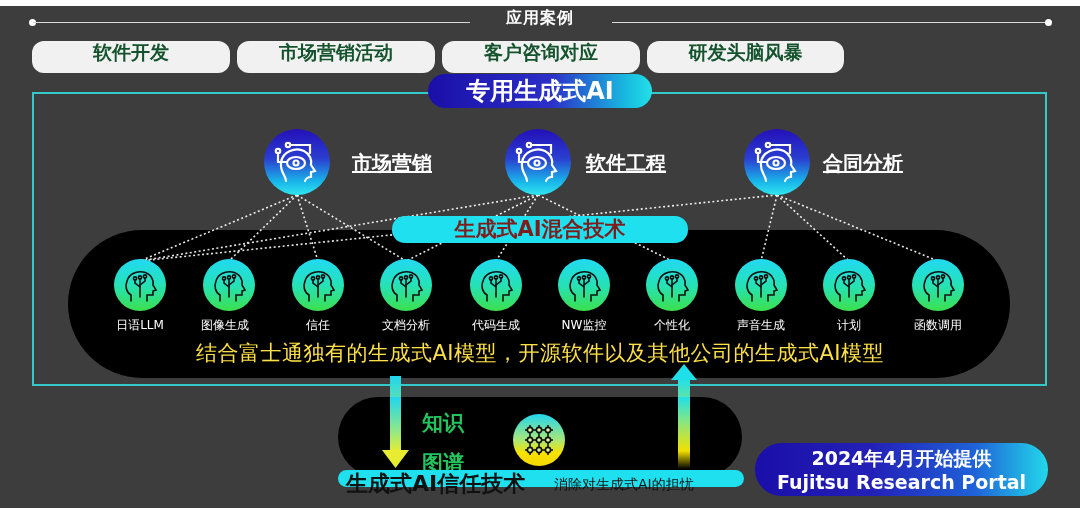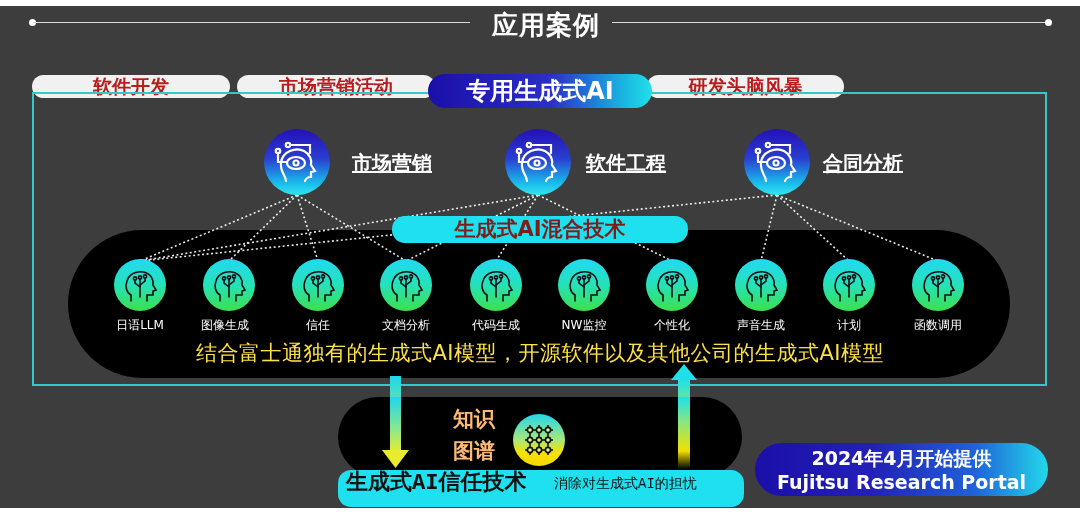--- a/index.html
+++ b/index.html
@@ -1,46 +1,46 @@
 <!DOCTYPE html>
 <html><head>
 <meta charset="utf-8">
 <style>
   html, body { margin:0; padding:0; }
   body { width:1080px; height:514px; background:#ffffff; position:relative; overflow:hidden;
          font-family:"DejaVu Sans","Liberation Sans",sans-serif; }
   .canvas { position:absolute; left:0; top:6px; width:1080px; height:502px; background:#3d3d3d; }
   .topline { position:absolute; height:1px; background:#d9d9d9; top:16px; }
   .dot { position:absolute; width:7px; height:7px; border-radius:50%; background:#ffffff; top:13px; }
-  .section-title { position:absolute; top:2px; left:480px; width:120px; text-align:right; color:#ffffff;
-                   font-weight:bold; font-size:26px; letter-spacing:1px; }
-  .case-pill { position:absolute; top:35px; height:23px; border-radius:12px; background:#f1f1f1;
-               color:#b91c1c; font-weight:bold; font-size:19px; line-height:23px; text-align:center;margin-top:34px; }
+  .section-title { position:absolute; top:2px; left:480px; width:120px; text-align:center; color:#ffffff;
+                   font-weight:bold; font-size:16px; letter-spacing:1px; }
+  .case-pill { position:absolute; top:35px; height:32px; border-radius:12px; background:#f1f1f1;
+               color:#14532d; font-weight:bold; font-size:19px; line-height:23px; text-align:center; }
   .frame { position:absolute; left:32px; top:86px; width:1015px; height:294px; border:2px solid #33c9c9; box-sizing:border-box; }
   .header-pill { position:absolute; left:428px; top:68px; width:224px; height:34px; border-radius:17px;
                  background:linear-gradient(90deg,#1a0fa8 0%,#2b2fc8 55%,#18b8e0 88%,#22e0e8 100%);
                  color:#ffffff; font-weight:bold; font-size:24px; line-height:34px; text-align:center; }
   .big-circle { position:absolute; width:66px; height:66px; border-radius:50%;
                 background:linear-gradient(180deg,#2410b8 0%,#2a3fd0 45%,#19b6ea 80%,#2fe6ee 100%); }
   .big-label { position:absolute; color:#ffffff; font-weight:bold; font-size:20px;text-decoration:underline; }
   .capsule { position:absolute; left:68px; top:224px; width:942px; height:148px; background:#000000;
              border-radius:74px; }
   .mix-pill { position:absolute; left:392px; top:210px; width:296px; height:27px; border-radius:13px;
               background:#1ee0ee; color:#7f1d1d; font-weight:bold; font-size:21px; line-height:27px; text-align:center; }
   .small-circle { position:absolute; width:52px; height:52px; border-radius:50%;
                   background:linear-gradient(180deg,#21d9f2 0%,#25e2b8 50%,#3ce04c 100%); }
   .small-label { position:absolute; width:90px; text-align:center; color:#ffffff; font-size:12px; }
   .bottom-text { position:absolute; left:100px; top:333px; width:880px; text-align:center; color:#fde047;
                  font-size:21px; letter-spacing:0.5px; }
   .kg-capsule { position:absolute; left:338px; top:391px; width:404px; height:80px; background:#000000; border-radius:40px; }
-  .kg-label { position:absolute; left:422px; top:397px; width:52px; color:#fdba74; font-weight:bold; font-size:21px; line-height:32px;margin-left:31px; }
+  .kg-label { position:absolute; left:422px; top:397px; width:52px; color:#22c55e; font-weight:bold; font-size:21px; line-height:40px; }
   .kg-circle { position:absolute; left:513px; top:408px; width:52px; height:52px; border-radius:50%;
                background:linear-gradient(180deg,#22d6f0 0%,#a8e878 50%,#f7e200 75%,#f5d800 100%); }
-  .trust-pill { position:absolute; left:338px; top:464px; width:406px; height:37px; border-radius:13px;
-                background:#1ee0ee; color:#111111;font-family:Liberation Mono, monospace; }
+  .trust-pill { position:absolute; left:338px; top:464px; width:406px; height:17px; border-radius:13px;
+                background:#1ee0ee; color:#111111; }
   .trust-main { position:absolute; left:8px; top:0; font-weight:bold; font-size:22px; line-height:27px; }
   .trust-sub { position:absolute; left:216px; top:1px; font-size:14px; line-height:27px; }
   .portal-pill { position:absolute; left:755px; top:437px; width:293px; height:53px; border-radius:27px;
                  background:linear-gradient(90deg,#1a0fa8 0%,#2320b8 40%,#1f62d8 75%,#22d8ea 100%);
                  color:#ffffff; text-align:center; }
   .portal-l1 { font-size:19px; font-weight:bold; line-height:24px; margin-top:3px; }
   .portal-l2 { font-size:19px; font-weight:bold; line-height:24px; }
   svg.lines { position:absolute; left:0; top:0; }
 </style>
 </head>

